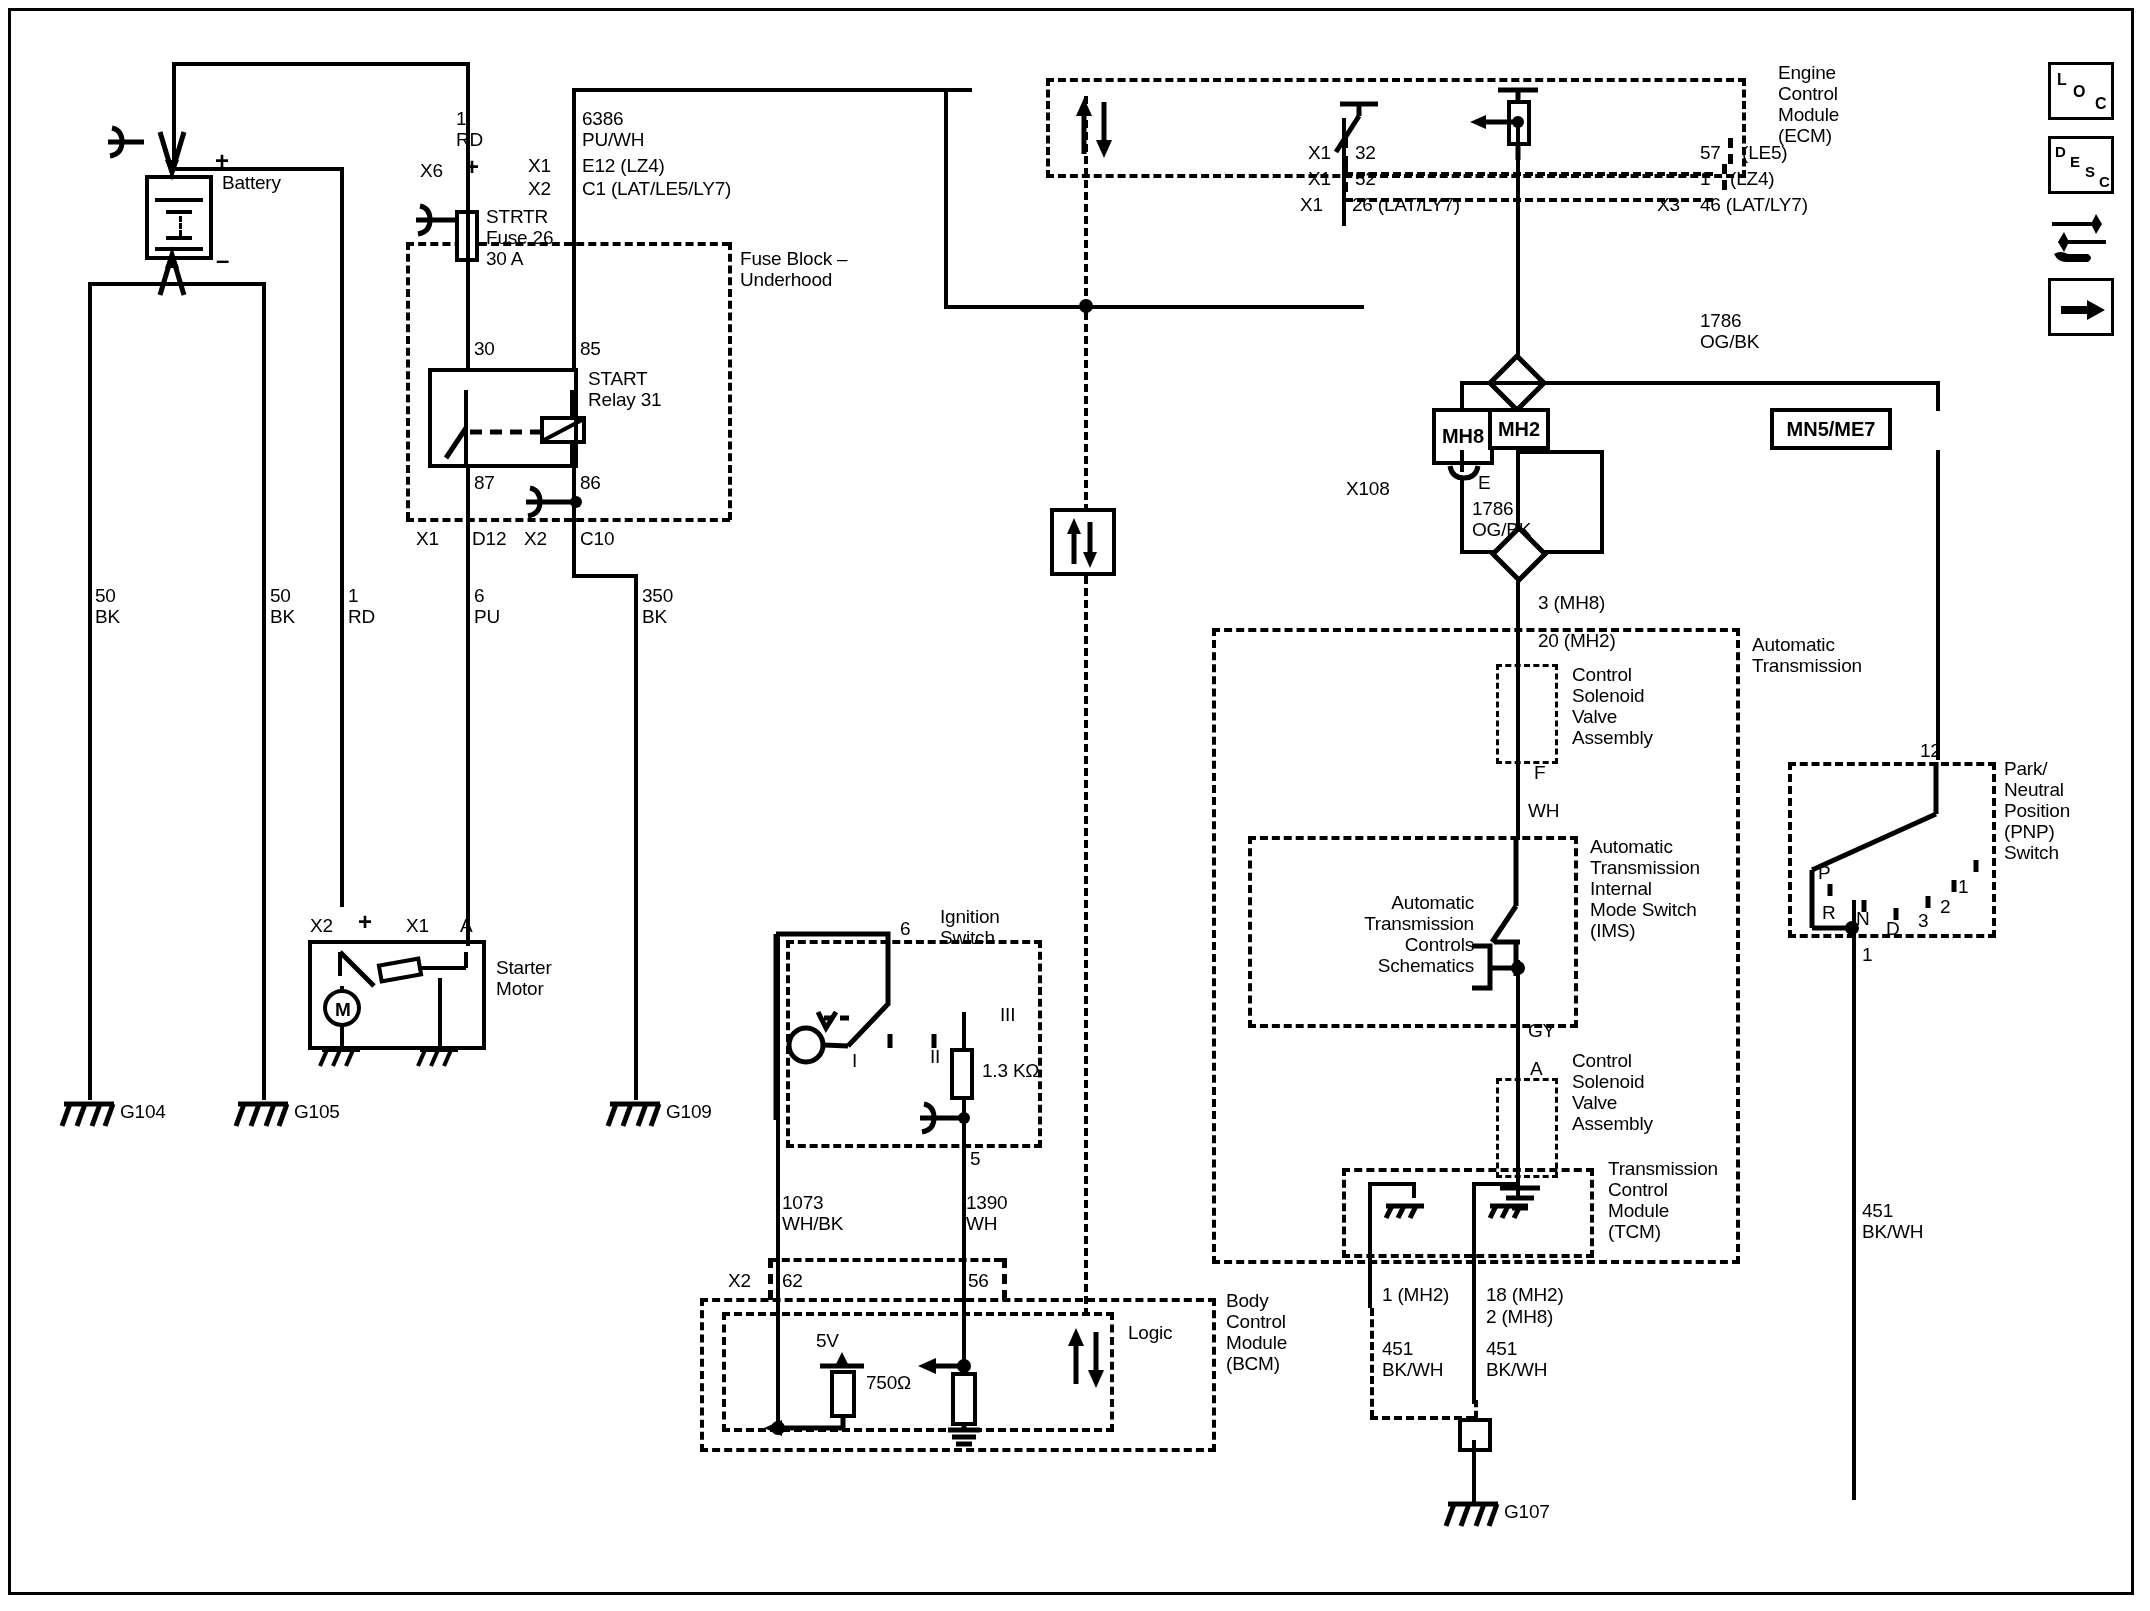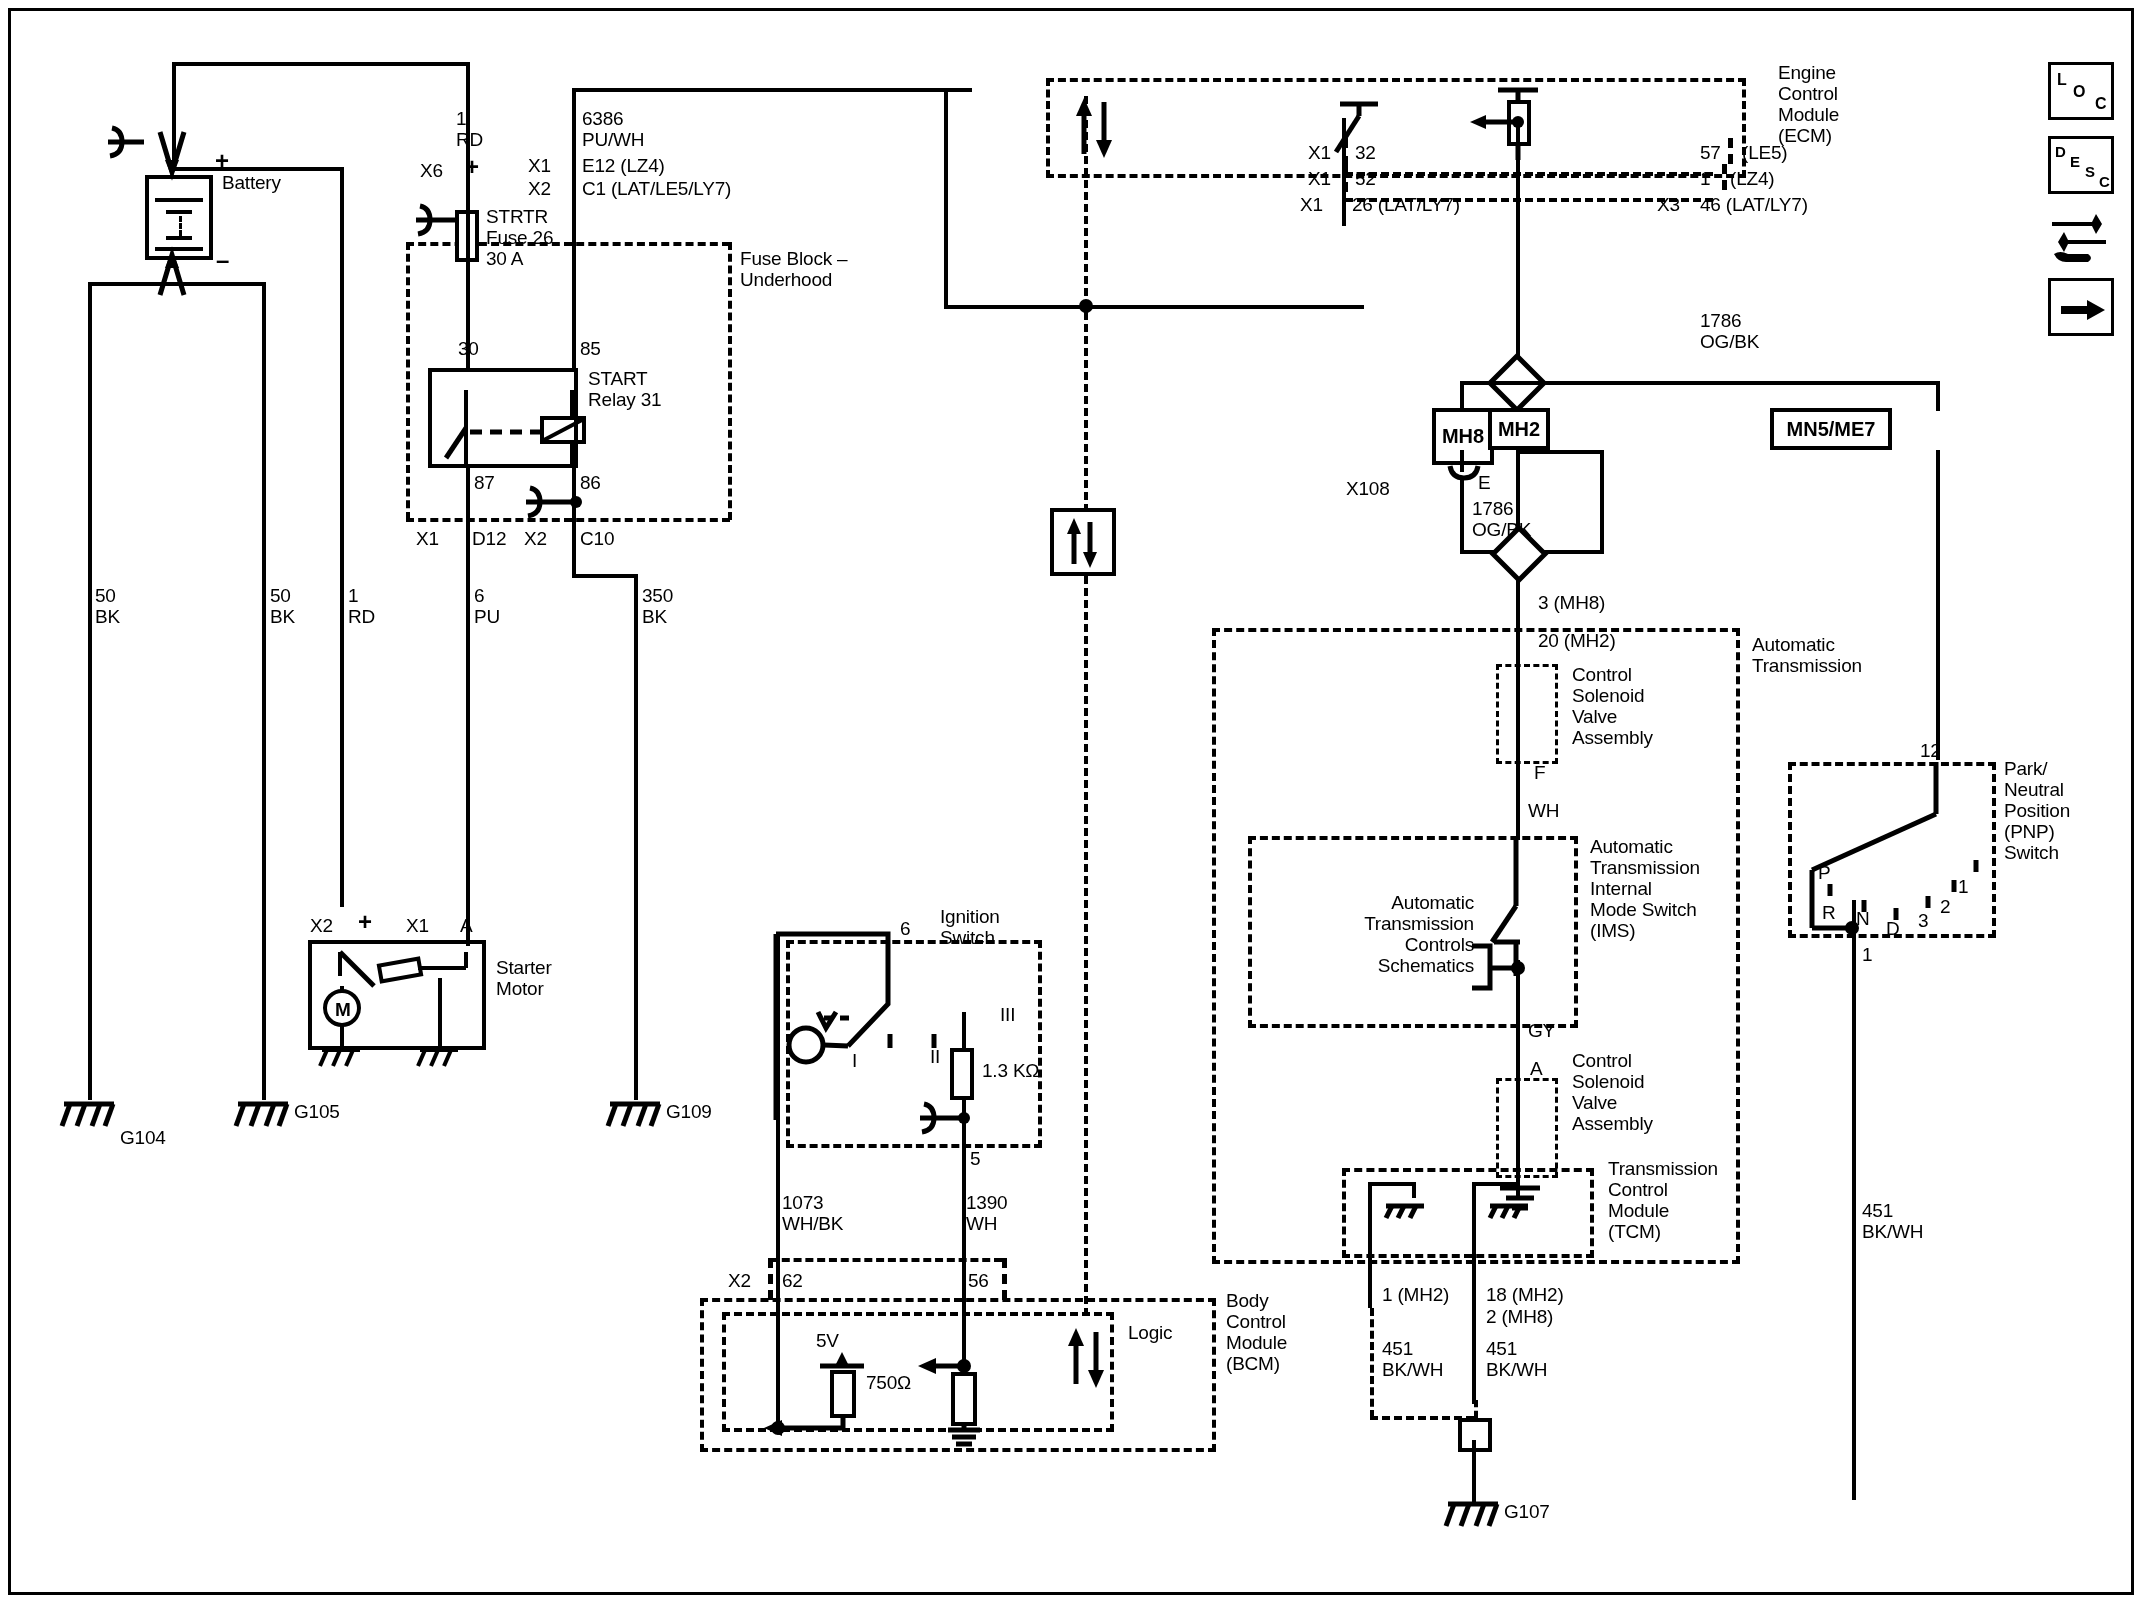--- a/index.html
+++ b/index.html
@@ -65,21 +65,21 @@
   <div class="t" style="left:95px;top:585px;"><span>50</span><br><span>BK</span></div>
   <div class="t" style="left:270px;top:585px;"><span>50</span><br><span>BK</span></div>
 
   <svg style="left:58px;top:1100px;width:70px;height:40px;">
     <line x1="6" y1="4" x2="56" y2="4" stroke="#000" stroke-width="5"></line>
     <line x1="12" y1="4" x2="4" y2="26" stroke="#000" stroke-width="5"></line>
     <line x1="27" y1="4" x2="19" y2="26" stroke="#000" stroke-width="5"></line>
     <line x1="42" y1="4" x2="34" y2="26" stroke="#000" stroke-width="5"></line>
     <line x1="55" y1="4" x2="47" y2="26" stroke="#000" stroke-width="5"></line>
   </svg>
-  <div class="t" style="left:120px;top:1101px;margin-top:26px;">G104</div>
+  <div class="t" style="left:120px;top:1101px;">G104</div>
 
   <svg style="left:232px;top:1100px;width:70px;height:40px;">
     <line x1="6" y1="4" x2="56" y2="4" stroke="#000" stroke-width="5"></line>
     <line x1="12" y1="4" x2="4" y2="26" stroke="#000" stroke-width="5"></line>
     <line x1="27" y1="4" x2="19" y2="26" stroke="#000" stroke-width="5"></line>
     <line x1="42" y1="4" x2="34" y2="26" stroke="#000" stroke-width="5"></line>
     <line x1="55" y1="4" x2="47" y2="26" stroke="#000" stroke-width="5"></line>
   </svg>
   <div class="t" style="left:294px;top:1101px;">G105</div>
 
@@ -98,21 +98,21 @@
     <path d="M12,6 Q22,8 22,20 Q22,32 10,34" fill="none" stroke="#000" stroke-width="5"></path>
     <line x1="8" y1="20" x2="60" y2="20" stroke="#000" stroke-width="5"></line>
     <circle cx="60" cy="20" r="6" fill="#000"></circle>
   </svg>
 
   <div class="box" style="left:455px;top:210px;width:24px;height:52px;background:#fff;"></div>
   <div class="w v" style="left:466px;top:208px;height:56px;"></div>
   <div class="t" style="left:486px;top:206px;">STRTR<br>Fuse 26<br>30 A</div>
 
   <div class="w v" style="left:466px;top:260px;height:110px;"></div>
-  <div class="t" style="left:458px;top:338px;text-align:center;">30</div>
+  <div class="t" style="left:474px;top:338px;text-align:center;">30</div>
 
   <div class="w v" style="left:572px;top:88px;height:282px;"></div>
   <div class="w h" style="left:572px;top:88px;width:400px;"></div>
   <div class="t" style="left:582px;top:108px;"><span>6386</span><br><span>PU/WH</span></div>
   <div class="t" style="left:528px;top:155px;">X1</div>
   <div class="t" style="left:528px;top:178px;">X2</div>
   <div class="t" style="left:582px;top:155px;">E12 (LZ4)</div>
   <div class="t" style="left:582px;top:178px;">C1 (LAT/LE5/LY7)</div>
   <div class="t" style="left:580px;top:338px;">85</div>
 

